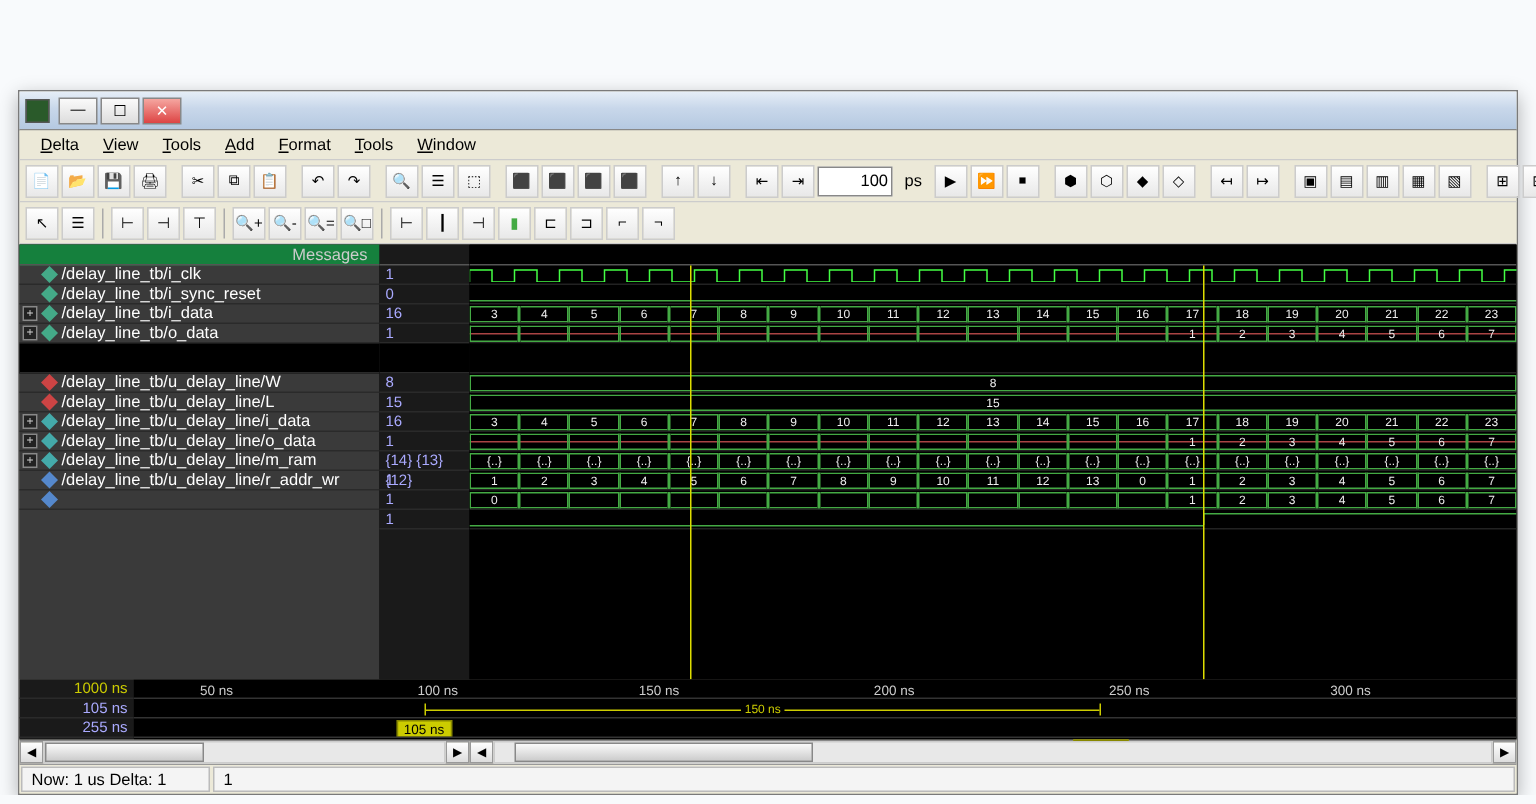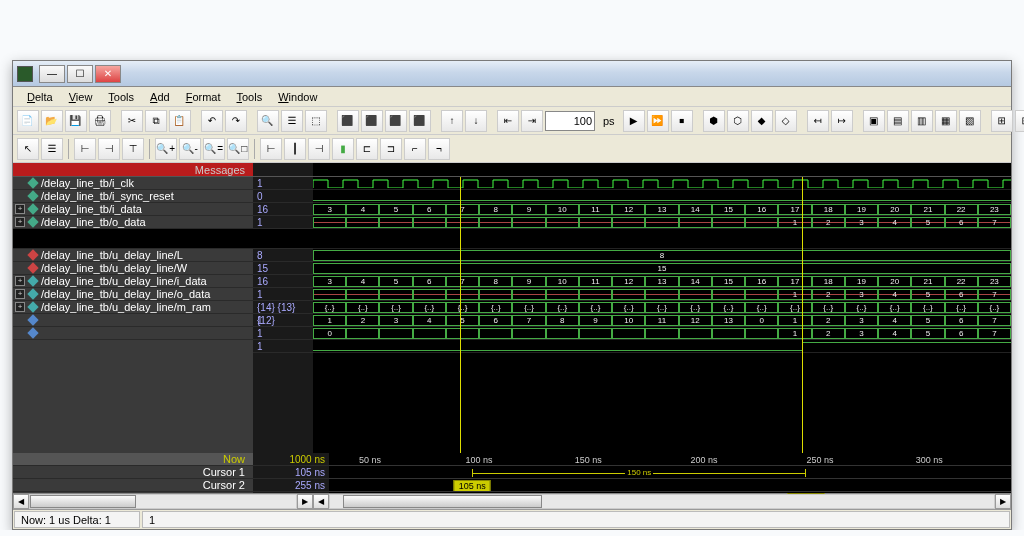--- a/index.html
+++ b/index.html
@@ -14,21 +14,21 @@
 .menubar{height:20px;display:flex;align-items:center;padding:0 8px;gap:4px;background:#ece9d8;border-bottom:1px solid #ccc}
 .menuitem{padding:2px 6px;cursor:pointer}
 .menuitem:first-letter{text-decoration:underline}
 .toolbar{height:28px;display:flex;align-items:center;padding:2px 4px;gap:2px;background:#ece9d8;border-bottom:1px solid #ccc}
 .tbtn{min-width:22px;height:22px;border:1px solid #ccc;background:linear-gradient(#fff,#e8e8e8);display:flex;align-items:center;justify-content:center;cursor:pointer;font-size:10px}
 .tsep{width:1px;height:20px;background:#aaa;margin:0 3px}
 .tinput{width:50px;height:20px;border:1px solid #888;background:#fff;text-align:right;padding:0 2px}
 .tunit{padding:0 6px}
 .body{display:flex;height:290px;background:#000}
 .left{width:240px;background:#3a3a3a;display:flex;flex-direction:column}
-.msghead{height:14px;background:#b91c1c;color:#ccc;text-align:right;padding:0 8px;line-height:14px;border-bottom:1px solid #555}
+.msghead{height:14px;background:#15803d;color:#ccc;text-align:right;padding:0 8px;line-height:14px;border-bottom:1px solid #555}
 .sigrow{height:13px;display:flex;align-items:center;color:#fff;font-size:10px;padding:0 2px;border-bottom:1px solid #2a2a2a;white-space:nowrap;overflow:hidden}
 .sigrow.sel{background:#fff;color:#000}
 .sigrow.gap{background:#000;height:20px}
 .plusbox{width:10px;height:10px;border:1px solid #888;background:#222;color:#ccc;font-size:8px;line-height:8px;text-align:center;margin-right:2px}
 .diamond{width:8px;height:8px;transform:rotate(45deg);margin:0 4px 0 2px;flex-shrink:0}
 .dgreen{background:#4a8}
 .dred{background:#c44}
 .dteal{background:#4aa}
 .dblue{background:#58c}
 .valcol{width:60px;background:#1a1a1a;display:flex;flex-direction:column}
@@ -194,45 +194,46 @@
           </div>
           <div class="sigrow">
             <span class="plusbox">+</span>
             <span class="diamond dgreen"></span>
             <span>/delay_line_tb/o_data</span>
           </div>
           <div class="sigrow gap"></div>
           <div class="sigrow">
             <span style="width:12px"></span>
             <span class="diamond dred"></span>
+            <span>/delay_line_tb/u_delay_line/W</span>
+          </div>
+          <div class="sigrow">
+            <span style="width:12px"></span>
+            <span class="diamond dred"></span>
             <span>/delay_line_tb/u_delay_line/L</span>
-          </div>
-          <div class="sigrow">
-            <span style="width:12px"></span>
-            <span class="diamond dred"></span>
-            <span>/delay_line_tb/u_delay_line/W</span>
           </div>
           <div class="sigrow">
             <span class="plusbox">+</span>
             <span class="diamond dteal"></span>
             <span>/delay_line_tb/u_delay_line/i_data</span>
           </div>
           <div class="sigrow">
             <span class="plusbox">+</span>
             <span class="diamond dteal"></span>
             <span>/delay_line_tb/u_delay_line/o_data</span>
           </div>
           <div class="sigrow">
             <span class="plusbox">+</span>
             <span class="diamond dteal"></span>
             <span>/delay_line_tb/u_delay_line/m_ram</span>
           </div>
           <div class="sigrow">
             <span style="width:12px"></span>
             <span class="diamond dblue"></span>
+            <span>/delay_line_tb/u_delay_line/r_addr_wr</span>
           </div>
           <div class="sigrow">
             <span style="width:12px"></span>
             <span class="diamond dblue"></span>
           </div>
         </div>
     </div>
     <div class="valcol">
       <div class="valhead"></div>
       <div id="sigval">
@@ -438,25 +439,20 @@
             <div class="greenhigh" style="left:70%"></div>
             <div style="position:absolute;left:70%;top:2px;bottom:2px;width:1px;background:#4a4"></div>
           </div>
           <div class="cursor" id="cur1" style="left: 21%;"></div>
           <div class="cursor" id="cur2" style="left: 70%;"></div>
         </div>
     </div>
   </div>
 
   <div class="crsarea">
-    <div class="crsleft">
-      <div class="crslrow crsnow">Now</div>
-      <div class="crslrow">Cursor 1</div>
-      <div class="crslrow">Cursor 2</div>
-    </div>
     <div class="crsmid">
       <div class="valrow" style="color:#cc0;text-align:right">1000 ns</div>
       <div class="valrow" style="text-align:right">105 ns</div>
       <div class="valrow" style="text-align:right">255 ns</div>
     </div>
     <div class="crsright">
       <div class="ruler2" id="ruler">
           <div class="tick" style="left:6%">50 ns</div>
           <div class="tick" style="left:22%">100 ns</div>
           <div class="tick" style="left:38%">150 ns</div>

